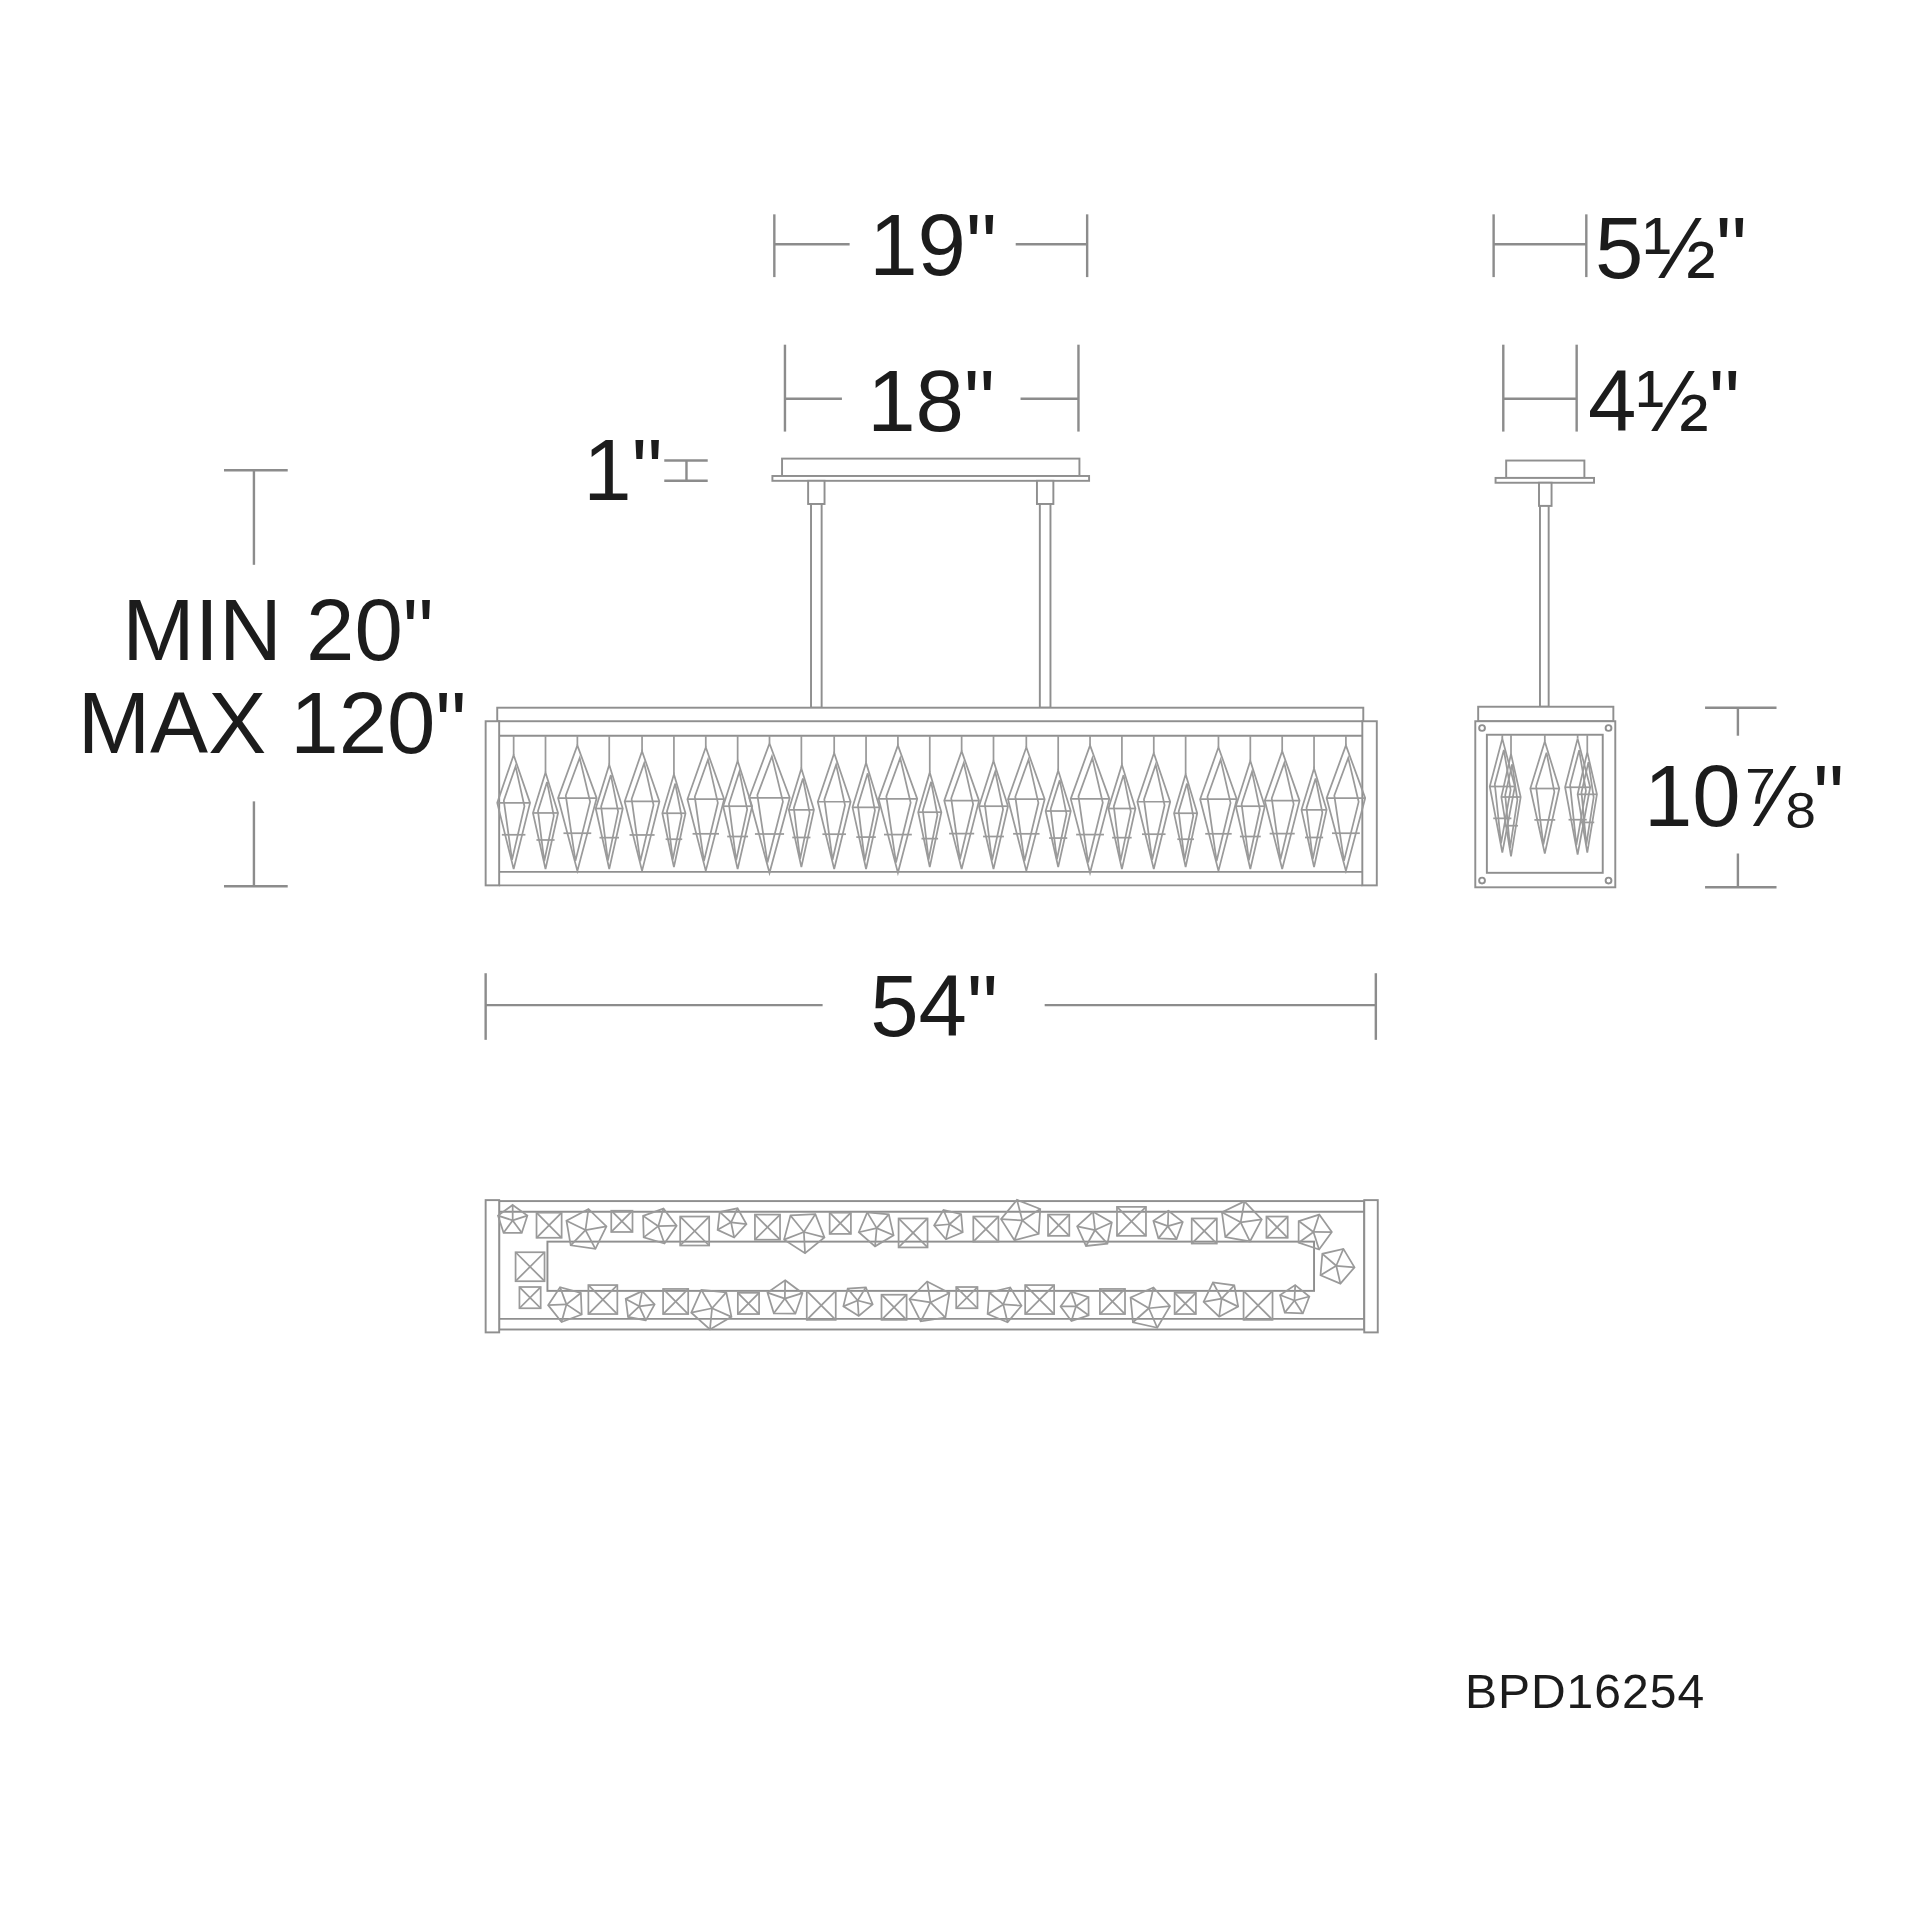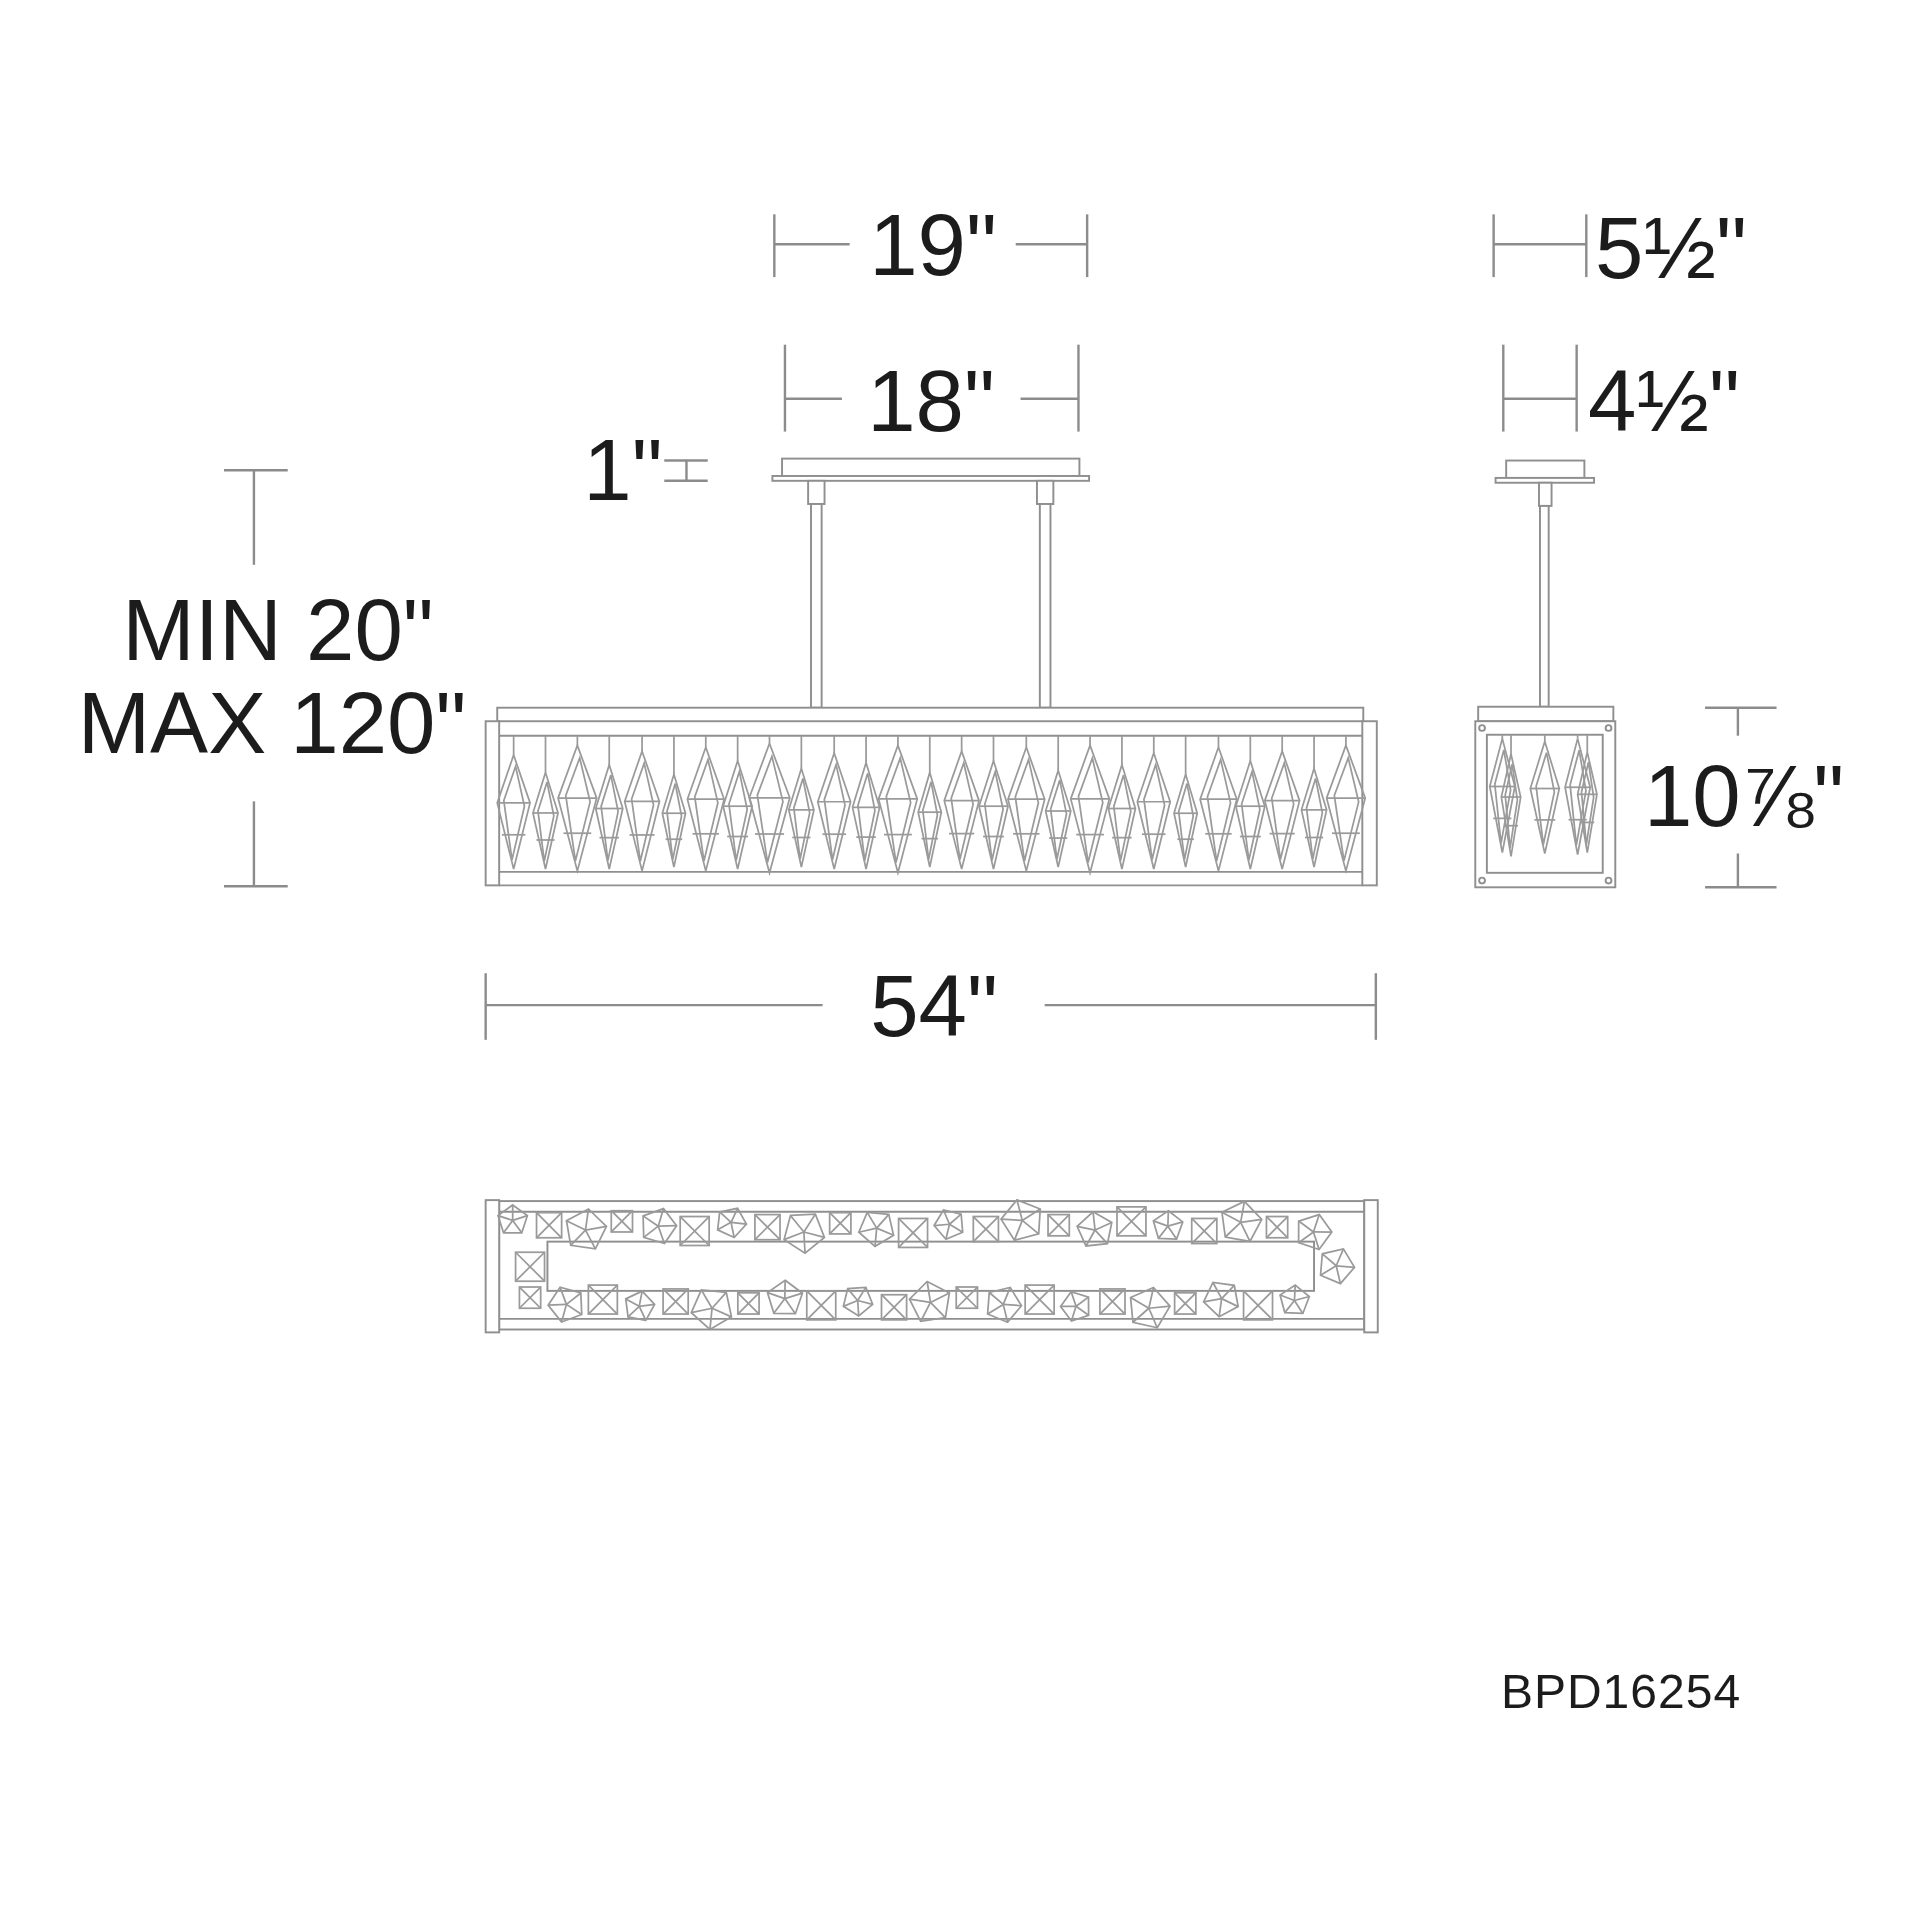--- a/index.html
+++ b/index.html
@@ -510,16 +510,16 @@
 
   <div class="lbl" style="left:933px;top:244px">19"</div>
   <div class="lbl" style="left:931px;top:400px">18"</div>
   <div class="lbl" style="left:623px;top:469px">1"</div>
   <div class="lbl" style="left:278px;top:629px">MIN 20"</div>
   <div class="lbl" style="left:272px;top:722px">MAX 120"</div>
   <div class="lbl" style="left:934px;top:1005px">54"</div>
   <div class="lbl" style="left:1671px;top:247px">5½"</div>
   <div class="lbl" style="left:1664px;top:400px">4½"</div>
   <div class="lbl" style="left:1744px;top:795px">10⅞"</div>
-  <div class="lbl pn" style="left:1621px;top:1692px">BPD16254</div>
+  <div class="lbl pn" style="left:1585px;top:1692px">BPD16254</div>
 
 </div>
 
 
 </body></html>

